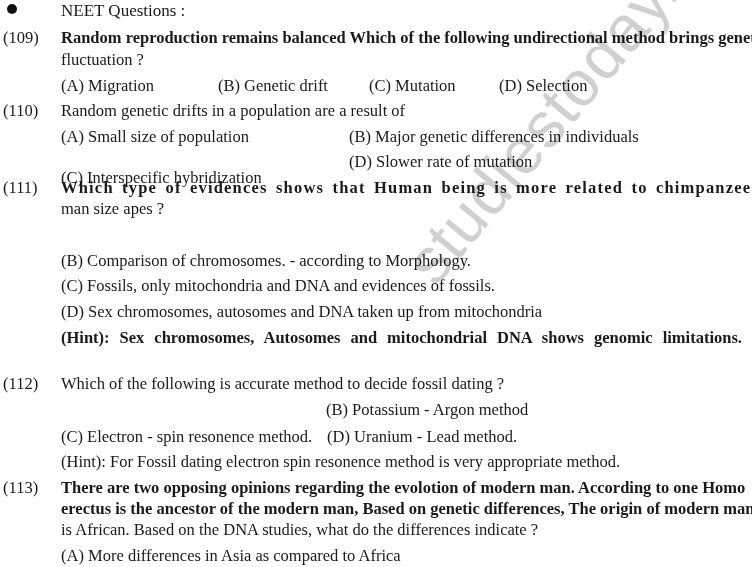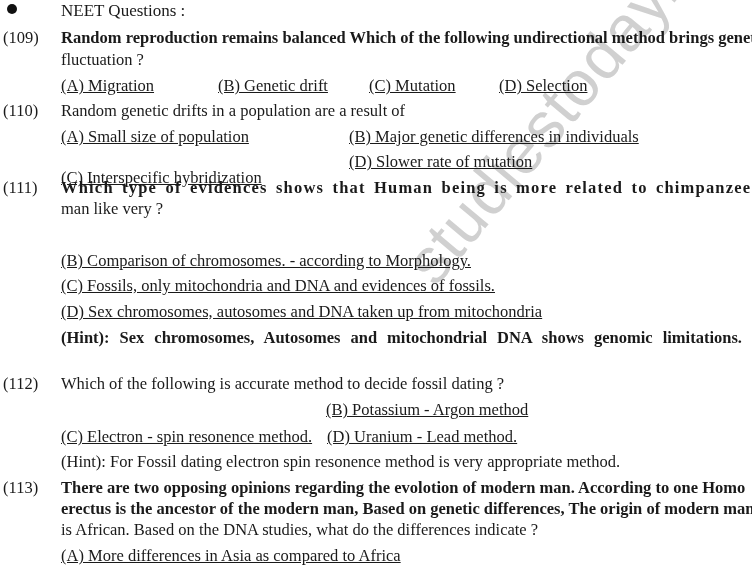--- a/index.html
+++ b/index.html
@@ -8,21 +8,21 @@
     font-family: "Liberation Serif", "DejaVu Serif", serif;
     color: #1a1a1a; font-size: 16.5px;
   }
   .page { position: absolute; left: 0; top: 0; width: 752px; height: 567px; }
   .line { position: absolute; white-space: nowrap; line-height: 20px; }
   .bullet { position: absolute; left: 7px; top: 4px; width: 10px; height: 10px; border-radius: 50%; background: #111; }
   .heading { left: 61px; top: 1px; font-weight: normal; font-size: 17px; }
   .qnum { left: 3px; }
   .txt { left: 61px; }
   .just { width: 681px; text-align: justify; text-align-last: justify; font-weight: bold; }
-  .opt { position: absolute; white-space: nowrap; line-height: 20px; text-decoration: underline; }
+  .opt { position: absolute; white-space: nowrap; line-height: 20px; }
   .hint2 { left: 90px; }
   .watermark {
     position: absolute; left: 390px; top: 250px;
     font-family: "Liberation Sans", sans-serif; font-size: 64px; color: #c8c8c8;
     transform: rotate(-50deg); transform-origin: 0 0; white-space: nowrap;
     opacity: 0.85; pointer-events: none; letter-spacing: 1px;
   }
   .spaced { letter-spacing: 1.2px; word-spacing: 3px; }
 </style>
 </head>
@@ -45,21 +45,21 @@
 
   <div class="line qnum" style="top:101px">(110)</div>
   <div class="line txt" style="top:101px">Random genetic drifts in a population are a result of</div>
   <div class="opt" style="left:61px;top:127px">(A) Small size of population</div>
   <div class="opt" style="left:349px;top:127px">(B) Major genetic differences in individuals</div>
   <div class="opt" style="left:61px;top:168px">(C) Interspecific hybridization</div>
   <div class="opt" style="left:349px;top:152px">(D) Slower rate of mutation</div>
 
   <div class="line qnum" style="top:178px">(111)</div>
   <div class="line txt just spaced" style="top:178px">Which type of evidences shows that Human being is more related to chimpanzee than</div>
-  <div class="line txt" style="top:199px">man like very ?</div>
+  <div class="line txt" style="top:199px">man size apes ?</div>
   <div class="opt" style="left:61px;top:251px">(B) Comparison of chromosomes. - according to Morphology.</div>
   <div class="opt" style="left:61px;top:276px">(C) Fossils, only mitochondria and DNA and evidences of fossils.</div>
   <div class="opt" style="left:61px;top:302px">(D) Sex chromosomes, autosomes and DNA taken up from mitochondria</div>
   <div class="line txt just" style="top:328px">(Hint): Sex chromosomes, Autosomes and mitochondrial DNA shows  genomic limitations.</div>
 
   <div class="line qnum" style="top:374px">(112)</div>
   <div class="line txt" style="top:374px">Which of the following is accurate method to decide fossil dating ?</div>
   <div class="opt" style="left:326px;top:400px">(B) Potassium - Argon method</div>
   <div class="opt" style="left:61px;top:427px">(C) Electron - spin resonence method.</div>
   <div class="opt" style="left:327px;top:427px">(D) Uranium - Lead method.</div>

